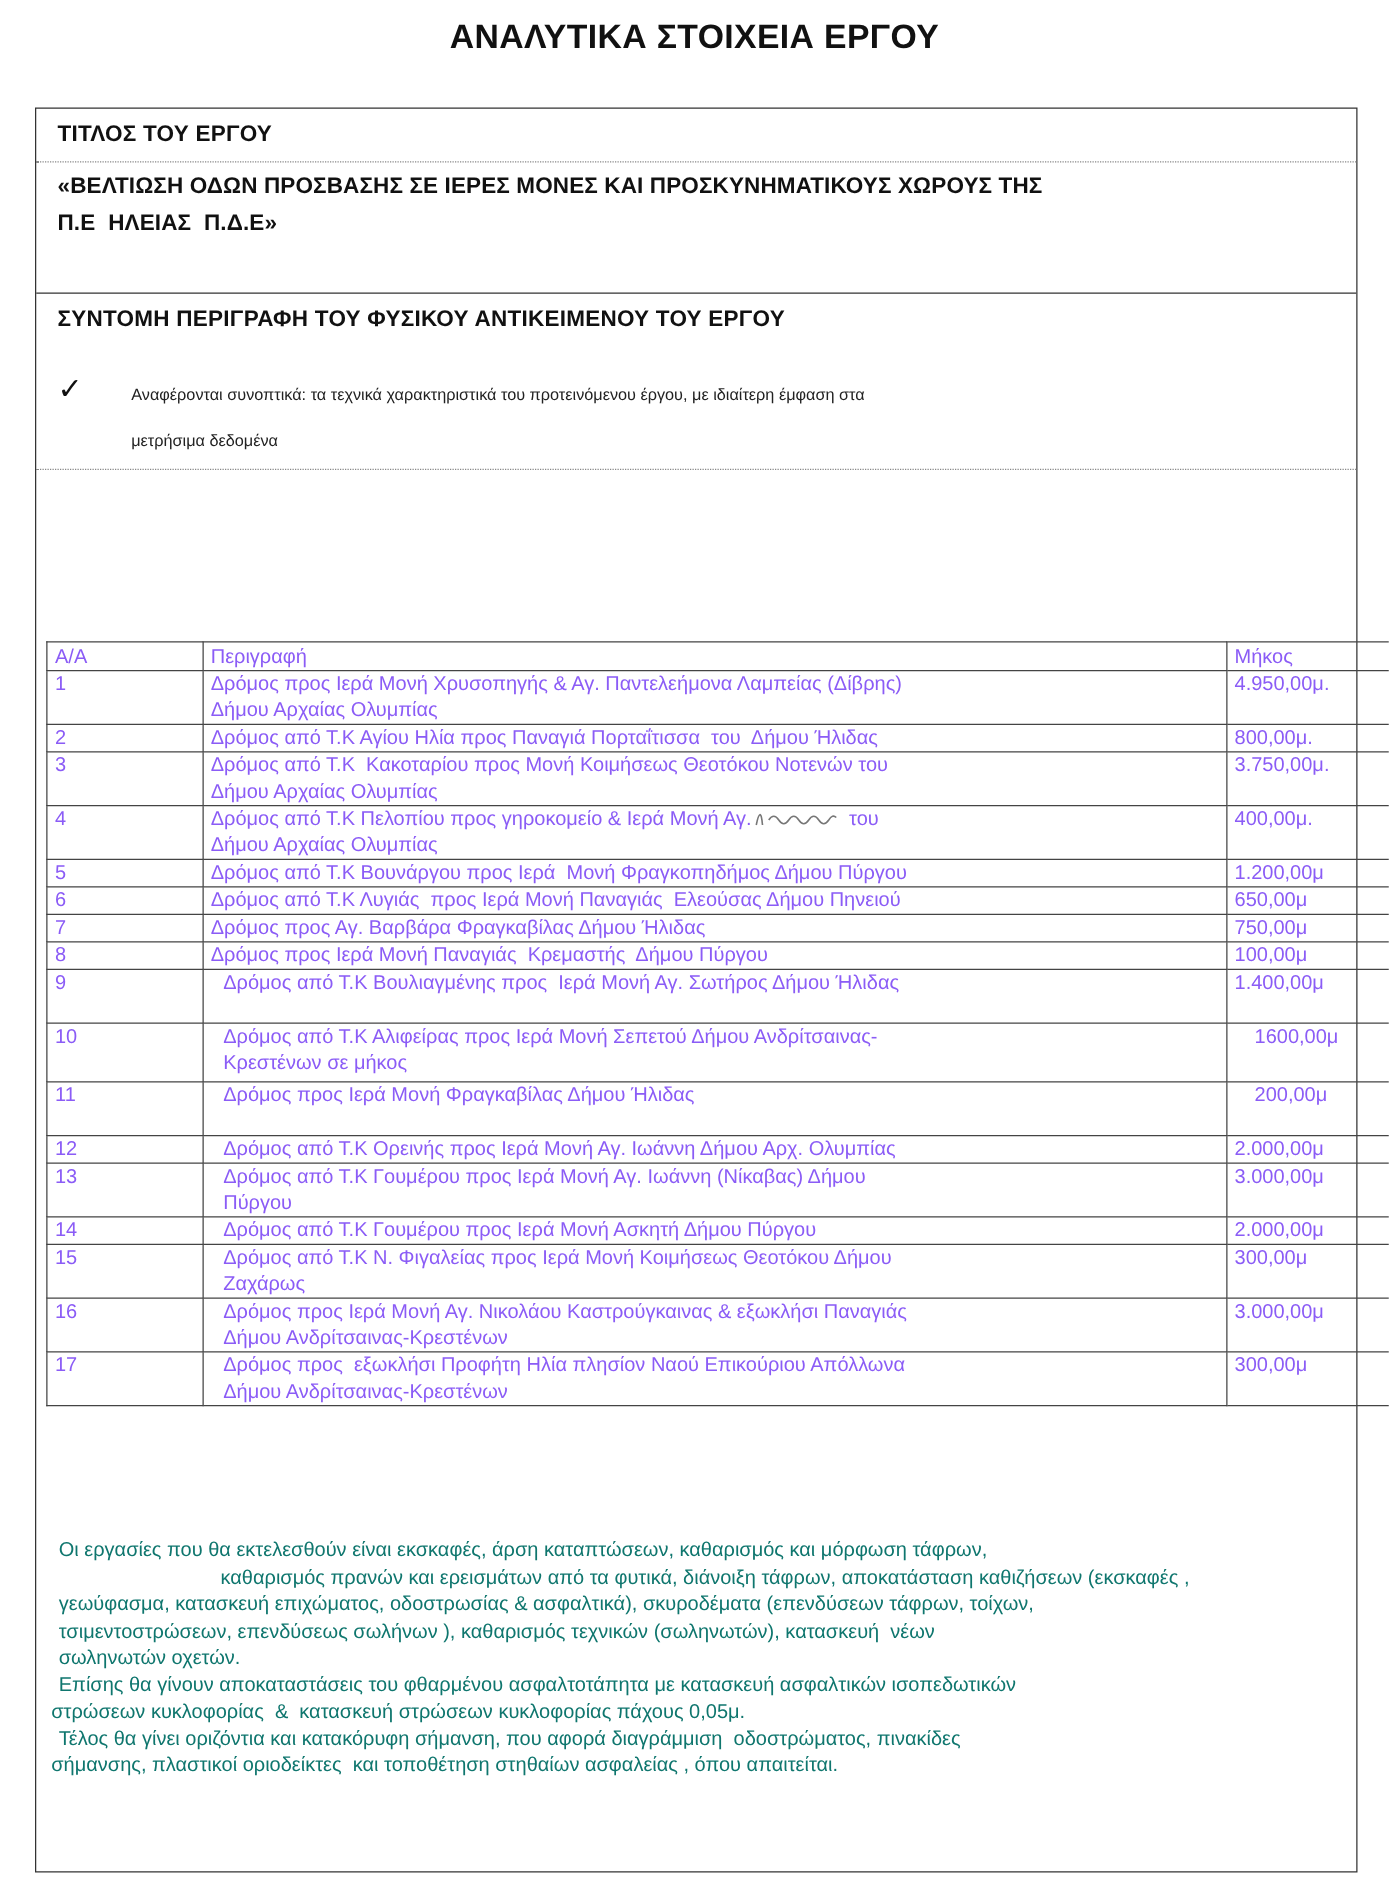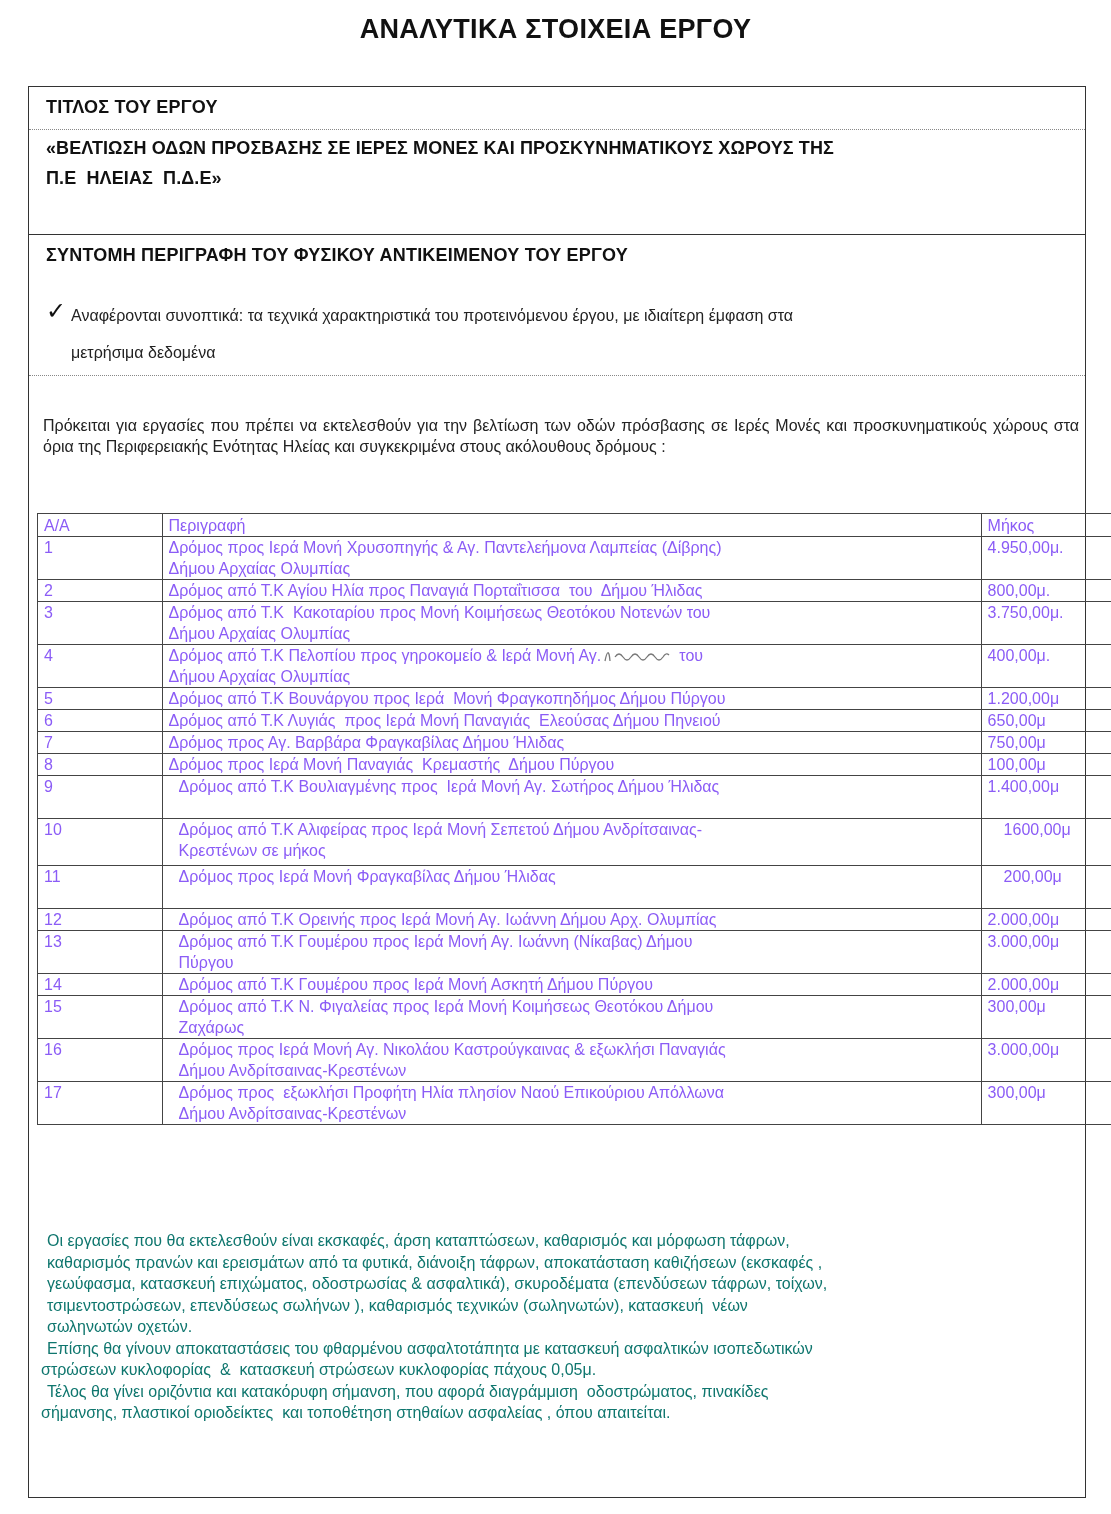--- a/index.html
+++ b/index.html
@@ -5,21 +5,21 @@
   html, body { margin: 0; padding: 0; background: #ffffff; }
   body { width: 1111px; height: 1514px; position: relative; font-family: "Liberation Sans", sans-serif; color: #111; overflow: hidden; }
   .doc-title { position: absolute; left: 0; width: 1111px; top: 14px; text-align: center; font-size: 27px; font-weight: bold; letter-spacing: 0.3px; }
   .doc-title span { text-underline-offset: 4px; text-decoration-thickness: 2px; }
   .frame { position: absolute; left: 28px; top: 86px; width: 1058px; height: 1412px; border: 1.5px solid #333; box-sizing: border-box; }
   .sec-line { position: absolute; left: 0; right: 0; border-top: 1.5px solid #333; }
   .dotted-line { position: absolute; left: 0; right: 0; border-top: 1px dotted #888; }
   .heading { position: absolute; left: 17px; font-size: 18px; font-weight: bold; letter-spacing: 0.2px; }
   .project-name { position: absolute; left: 17px; top: 46px; width: 1020px; font-size: 18px; font-weight: bold; line-height: 30px; letter-spacing: 0.1px; }
   .check { position: absolute; left: 17px; top: 210px; font-size: 24px; }
-  .note { position: absolute; left: 42px; top: 210px; width: 980px; font-size: 16px; line-height: 37px; color: #222; }
+  .note { position: absolute; left: 76px; top: 210px; width: 980px; font-size: 13px; line-height: 37px; color: #222; }
   .intro { position: absolute; left: 14px; top: 328px; width: 1036px; font-size: 16px; line-height: 21px; text-align: justify; color: #222; }
   table.roads { position: absolute; left: 8px; top: 426px; width: 1085px; border-collapse: collapse; font-size: 16px; color: #8b5cf6; padding-left: 21px; }
   table.roads td, table.roads th { border: 1px solid #444; vertical-align: top; padding: 0 6px; line-height: 21px; font-weight: normal; text-align: left; }
   table.roads th { padding-top: 1px; }
   .c-aa { width: 105px; }
   .c-desc { width: 763px; }
   .c-len { width: 120px; }
   tr.tall td { height: 42px; }
   tr.extra td { height: 46px; }
   td.indent { padding-left: 16px !important; }
@@ -43,21 +43,20 @@
   <div class="sec-line" style="top:147px;"></div>
   <div class="heading" style="top:158px;">ΣΥΝΤΟΜΗ ΠΕΡΙΓΡΑΦΗ ΤΟΥ ΦΥΣΙΚΟΥ ΑΝΤΙΚΕΙΜΕΝΟΥ ΤΟΥ ΕΡΓΟΥ</div>
 
   <div class="check">✓</div>
   <div class="note">
     <div>Αναφέρονται συνοπτικά: τα τεχνικά χαρακτηριστικά του προτεινόμενου έργου, με ιδιαίτερη έμφαση στα</div>
     <div>μετρήσιμα δεδομένα</div>
   </div>
   <div class="dotted-line" style="top:288px;"></div>
 
-  <div class="intro">Πρόκειται για εργασίες που πρέπει  να εκτελεσθούν για την βελτίωση των οδών πρόσβασης  σε Ιερές Μονές και προσκυνηματικούς χώρους στα όρια της  Περιφερειακής Ενότητας Ηλείας  και συγκεκριμένα στους  ακόλουθους δρόμους  :</div>
 
   <table class="roads">
     <thead>
       <tr>
         <th class="c-aa">Α/Α</th>
         <th class="c-desc">Περιγραφή</th>
         <th class="c-len">Μήκος</th>
       </tr>
     </thead>
     <tbody id="rows">
@@ -189,21 +188,21 @@
             <div>Δήμου Ανδρίτσαινας-Κρεστένων</div>
           </td>
           <td>300,00μ</td>
         </tr>
       </tbody>
   </table>
 
   <div class="closing">
     <div id="p1" class="pad">
         <div style="white-space: pre;">Οι εργασίες που θα εκτελεσθούν είναι εκσκαφές, άρση καταπτώσεων, καθαρισμός και μόρφωση τάφρων,</div>
-        <div style="white-space: pre;">καθαρισμός πρανών και ερεισμάτων από τα φυτικά, διάνοιξη τάφρων, αποκατάσταση καθιζήσεων (εκσκαφές ,</div>
+        <div style="white-space: pre; text-align: center;">καθαρισμός πρανών και ερεισμάτων από τα φυτικά, διάνοιξη τάφρων, αποκατάσταση καθιζήσεων (εκσκαφές ,</div>
         <div style="white-space: pre;">γεωύφασμα, κατασκευή επιχώματος, οδοστρωσίας &amp; ασφαλτικά), σκυροδέματα (επενδύσεων τάφρων, τοίχων,</div>
         <div style="white-space: pre;">τσιμεντοστρώσεων, επενδύσεως σωλήνων ), καθαρισμός τεχνικών (σωληνωτών), κατασκευή  νέων</div>
         <div style="white-space: pre;">σωληνωτών οχετών.</div>
       </div>
     <div id="p2">
         <div style="white-space: pre; padding-left: 6px;">Επίσης θα γίνουν αποκαταστάσεις του φθαρμένου ασφαλτοτάπητα με κατασκευή ασφαλτικών ισοπεδωτικών</div>
         <div style="white-space: pre;">στρώσεων κυκλοφορίας  &amp;  κατασκευή στρώσεων κυκλοφορίας πάχους 0,05μ.</div>
       </div>
     <div id="p3">
         <div style="white-space: pre; padding-left: 6px;">Τέλος θα γίνει οριζόντια και κατακόρυφη σήμανση, που αφορά διαγράμμιση  οδοστρώματος, πινακίδες</div>

